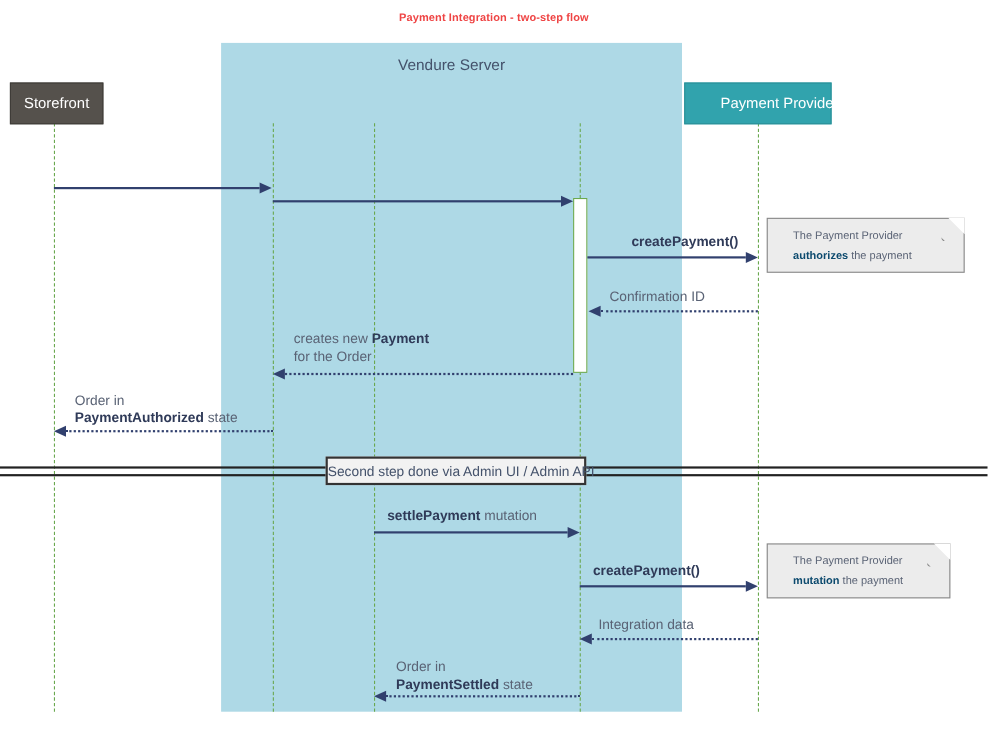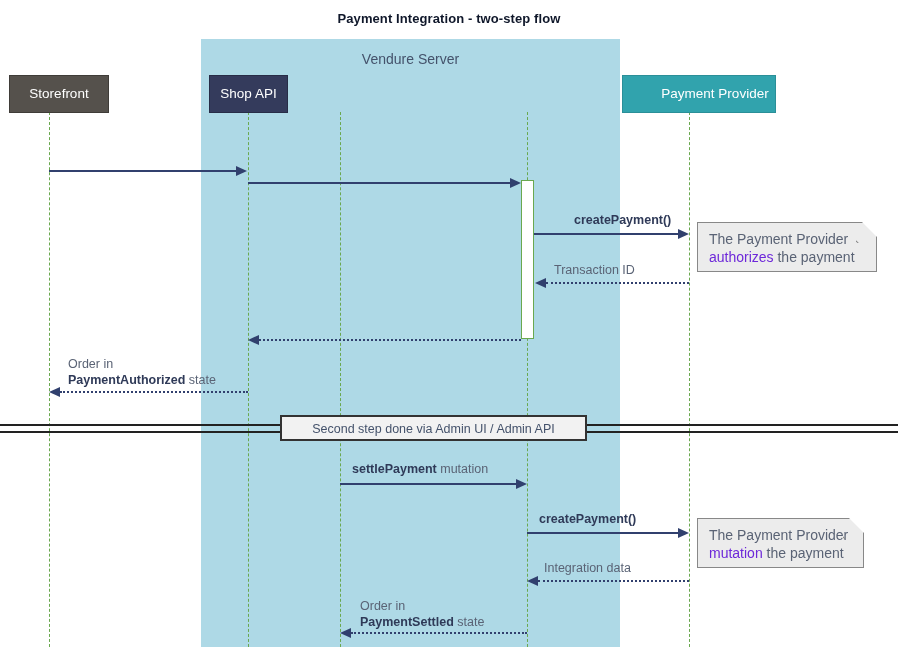--- a/index.html
+++ b/index.html
@@ -17,23 +17,23 @@
     background: #ffffff;
     overflow: hidden;
   }
   
   .diagram-title {
     position: absolute;
     left: 0;
     top: 11px;
     width: 898px;
     text-align: center;
-    font-size: 13px;
+    font-size: 10px;
     font-weight: bold;
-    color: #0f172a;
+    color: #ef4444;
     letter-spacing: 0.1px;
   }
   
   .group-box {
     position: absolute;
     left: 201px;
     top: 39px;
     width: 419px;
     height: 608px;
     background: #aed9e6;
@@ -113,28 +113,27 @@
   .msg-label b {
     color: #2f3a58;
     font-weight: bold;
   }
   
   .note {
     position: absolute;
     box-sizing: border-box;
     background: #ececec;
     border: 1px solid #888888;
-    font-size: 14px;
+    font-size: 10px;
     color: #5a6375;
-    padding: 7px 11px 7px 11px;
+    padding: 7px 11px 7px 23px;
     line-height: 18px;
     white-space: nowrap;
-    margin-top: 24px;
-  }
-  .note b { color: #6d28d9; font-weight: normal; text-align: center; }
+  }
+  .note b { color: #0c4a6e; font-weight: bold; text-align: center; }
   .note .fold {
     position: absolute;
     right: -1px;
     top: -1px;
     width: 0;
     height: 0;
     border-left: 15px solid transparent;
     border-top: 15px solid #ffffff;
   }
   .note .fold-edge {
@@ -185,23 +184,22 @@
   <div class="group-label">Vendure Server</div>
 
   <div class="diagram-title">Payment Integration - two-step flow</div>
 
   <div class="lifeline" style="left:49px;"></div>
   <div class="lifeline" style="left:248px;"></div>
   <div class="lifeline" style="left:340px;"></div>
   <div class="lifeline" style="left:527px;"></div>
   <div class="lifeline" style="left:689px;"></div>
 
-  <div class="participant p-storefront" style="left:9px; top:75px; width:100px;">Storefront</div>
-  <div class="participant p-api" style="left:209px; top:75px; width:79px;">Shop API</div>
-  <div class="participant p-provider" style="left:622px; top:75px; width:154px;padding-left:32px;">Payment Provider</div>
+  <div class="participant p-storefront" style="left:9px; top:75px; width:85px;">Storefront</div>
+  <div class="participant p-provider" style="left:622px; top:75px; width:134px;padding-left:32px;">Payment Provider</div>
 
   <div class="activation" style="left:521px; top:180px; width:13px; height:159px;"></div>
 
   <div class="msg-line" style="left:49px; top:170px; width:187px;"></div>
   <div class="arrow-head arrow-right" style="left:236px; top:166px;"></div>
 
   <div class="msg-line" style="left:248px; top:182px; width:262px;"></div>
   <div class="arrow-head arrow-right" style="left:510px; top:178px;"></div>
 
   <div class="msg-label" style="left:542px; top:212px;margin-left:32px;">
@@ -211,38 +209,42 @@
   <div class="arrow-head arrow-right" style="left:678px; top:229px;"></div>
 
   <div class="note" style="left:697px; top:198px; width:180px; height:50px;">
     <span>The Payment Provider</span><br>
     <b>authorizes</b><span> the payment</span>
     <span class="fold"></span>
     <span class="fold-edge"></span>
   </div>
 
   <div class="msg-label" style="left:554px; top:262px;">
-    <span>Transaction ID</span>
+    <span>Confirmation ID</span>
   </div>
   <div class="msg-line dotted" style="left:546px; top:282px; width:143px;"></div>
   <div class="arrow-head arrow-left" style="left:535px; top:278px;"></div>
 
+  <div class="msg-label" style="left:267px; top:300px;">
+    <span>creates new </span><b>Payment</b><br>
+    <span>for the Order</span>
+  </div>
   <div class="msg-line dotted" style="left:259px; top:339px; width:262px;"></div>
   <div class="arrow-head arrow-left" style="left:248px; top:335px;"></div>
 
   <div class="msg-label" style="left:68px; top:356px;">
     <span>Order in</span><br>
     <b>PaymentAuthorized</b><span> state</span>
   </div>
   <div class="msg-line dotted" style="left:60px; top:391px; width:188px;"></div>
   <div class="arrow-head arrow-left" style="left:49px; top:387px;"></div>
 
   <div class="divider-line" style="top:424px;"></div>
   <div class="divider-line" style="top:431px;"></div>
-  <div class="divider-box" style="left:280px; top:415px; width:307px; height:26px;">Second step done via Admin UI / Admin API</div>
+  <div class="divider-box" style="left:296px; top:415px; width:237px; height:26px;">Second step done via Admin UI / Admin API</div>
 
   <div class="msg-label" style="left:352px; top:461px;">
     <b>settlePayment</b><span> mutation</span>
   </div>
   <div class="msg-line" style="left:340px; top:483px; width:176px;"></div>
   <div class="arrow-head arrow-right" style="left:516px; top:479px;"></div>
 
   <div class="msg-label" style="left:539px; top:511px;">
     <b>createPayment()</b>
   </div>

